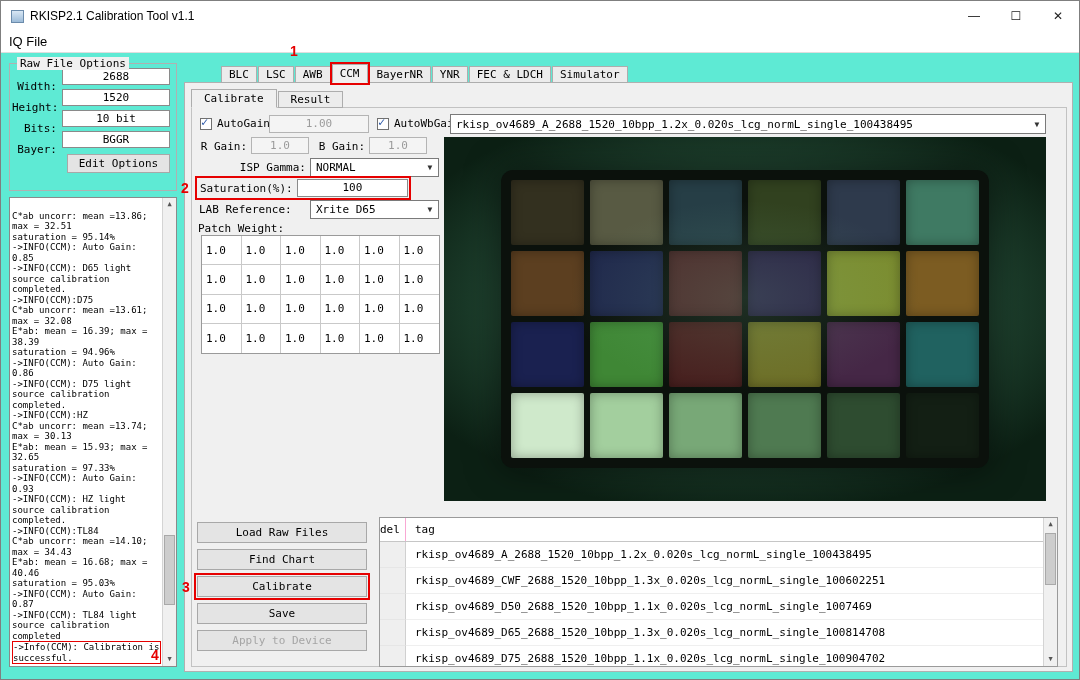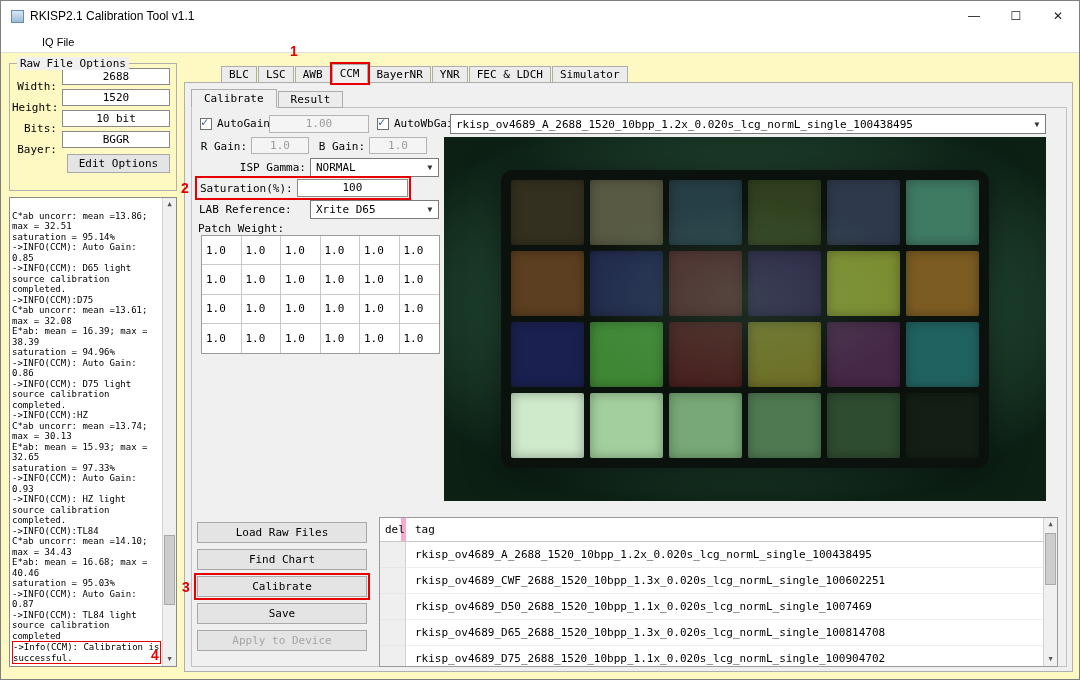--- a/index.html
+++ b/index.html
@@ -1,33 +1,33 @@
 <!DOCTYPE html>
 <html><head>
 <meta charset="utf-8">
 <style>
   * { box-sizing: border-box; margin: 0; padding: 0; }
   html,body { width:1080px; height:680px; overflow:hidden; background:#fff; }
   .window {
     position:relative; width:1080px; height:680px;
-    background:#fef9c3; border:1px solid #7f7f7f;
+    background:#5eead4; border:1px solid #7f7f7f;
     font-family:"DejaVu Sans Mono", monospace; font-size:11px; color:#000;
   }
   
   .titlebar { position:absolute; left:0; top:0; width:100%; height:30px; background:#fff;
     display:flex; align-items:center; font-family:"Liberation Sans",sans-serif; font-size:12px; }
   .app-icon { width:13px; height:13px; margin:0 6px 0 10px; border:1px solid #6b8bab;
     background:linear-gradient(#d9e7f4,#9cbbd8); }
   .win-controls { margin-left:auto; display:flex; height:30px; }
   .win-btn { width:42px; display:flex; align-items:center; justify-content:center;
     font-size:12px; color:#222; cursor:default; }
   
   .menubar { position:absolute; left:0; top:30px; width:100%; height:22px; background:#fff;
     border-bottom:1px solid #dedede; display:flex; align-items:center;
-    font-family:"Liberation Sans",sans-serif; font-size:11px;padding-left:33px; }
+    font-family:"Liberation Sans",sans-serif; font-size:13px; }
   .menu-item { padding:0 8px; height:100%; display:flex; align-items:center; }
   
   .groupbox { position:absolute; left:8px; top:62px; width:168px; height:128px;
     border:1px solid #b0b0b0; }
   .groupbox-title { position:absolute; top:-7px; left:7px; background:#f0f0f0;
     padding:0 3px; font-size:11px; }
   .gb-row { display:flex; align-items:center; margin:4px 6px 0 2px; height:17px; }
   .gb-row:first-of-type { margin-top:9px; }
   .gb-label { width:50px; text-align:right; padding-right:5px;margin-top:20px; }
   .gb-input { flex:1; height:17px; border:1px solid #8a8a8a; background:#fff;
@@ -99,21 +99,21 @@
   
   .action-btn { position:absolute; left:196px; width:170px; height:21px; background:#e4e4e4;
     border:1px solid #a8a8a8; text-align:center; line-height:19px; font-size:11px; }
   .action-btn.disabled { color:#a5a5a5; }
   .action-btn.annotated { outline:2px solid #e60000; outline-offset:1px; }
   
   .tag-table { position:absolute; left:378px; top:516px; width:679px; height:150px;
     background:#fff; border:1px solid #9a9a9a; overflow:hidden; }
   .tt-inner { position:absolute; left:0; top:0; right:14px; bottom:0; }
   .tt-header { display:flex; height:24px; border-bottom:1px solid #c6c6c6; align-items:center; }
-  .tt-del-h { width:26px; padding-left:5px; border-right:5px solid #f9a8d4; height:100%;
+  .tt-del-h { width:26px; border-right:1px solid #f9a8d4; height:100%;
     display:flex; align-items:center; }
   .tt-tag-h { padding-left:9px; }
   .tt-row { display:flex; height:26px; }
   .tt-del { width:26px; flex:0 0 26px; background:#efefef; border-right:1px solid #d0d0d0;
     border-bottom:1px solid #e6e6e6; }
   .tt-tag { flex:1; padding-left:9px; display:flex; align-items:center;
     border-bottom:1px solid #efefef; white-space:nowrap; overflow:hidden; }
   
   .marker { position:absolute; color:#e60000; font-family:"Liberation Sans",sans-serif;
     font-size:14px; font-weight:700; z-index:20; }

